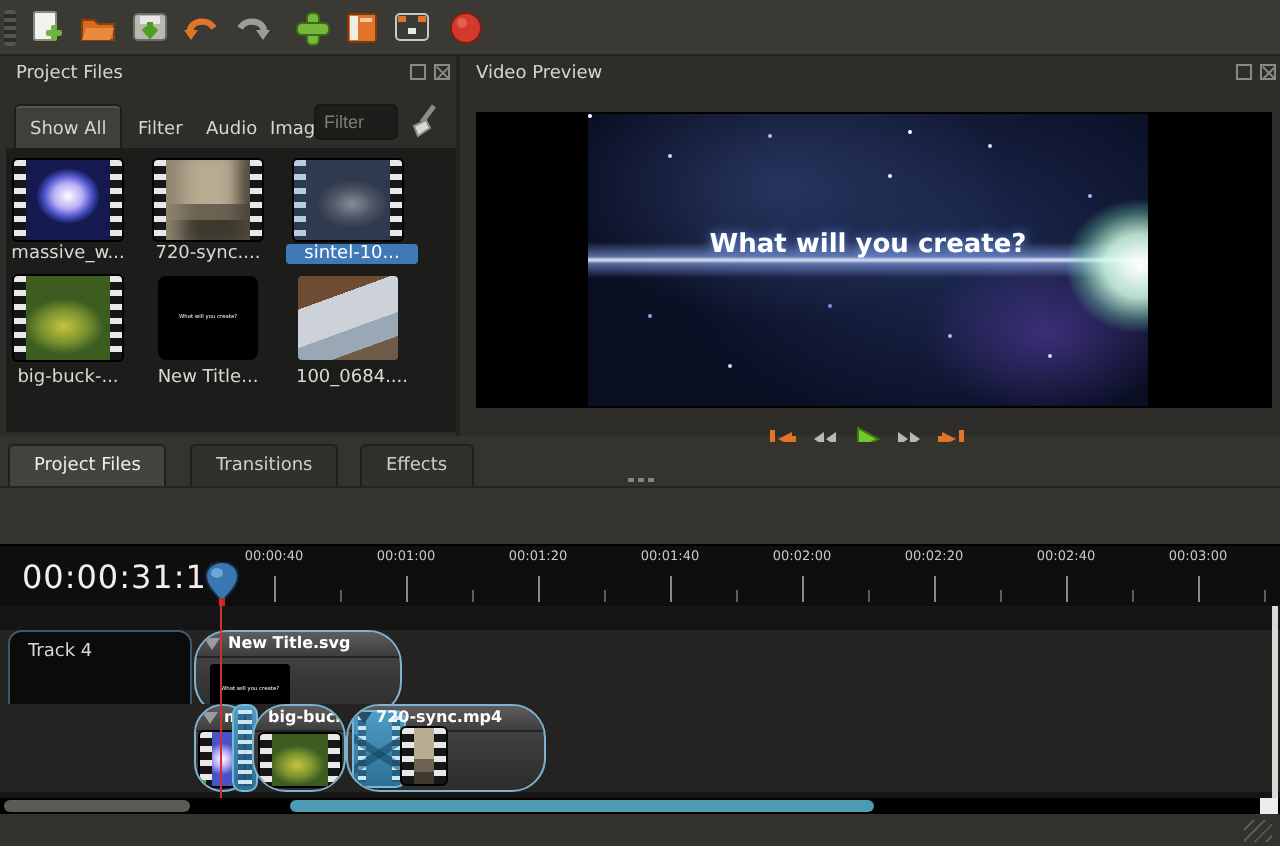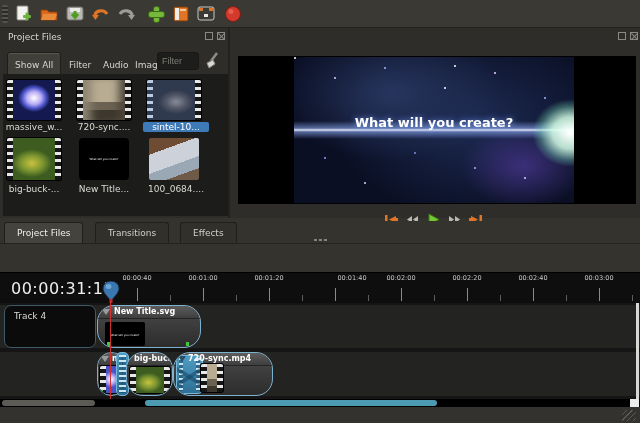--- a/index.html
+++ b/index.html
@@ -234,20 +234,21 @@
     <div class="file-thumb" style="left:76px;top:64px;width:50px;height:42px;background:#000;border-radius:4px">
       <div class="microtext" style="margin-top:17px">What will you create?</div>
     </div>
     <div class="file-thumb" style="left:146px;top:64px;width:50px;height:42px;border-radius:2px;background:linear-gradient(160deg,#6e4c34 0 28%,#cdd2da 28% 60%,#9aa7b5 60% 80%,#6e5a46 80%)"></div>
     <div class="file-label" style="left:-2px;top:110px">big-buck-...</div>
     <div class="file-label" style="left:68px;top:110px">New Title...</div>
     <div class="file-label" style="left:140px;top:110px">100_0684....</div>
   </div>
 
   <div id="right-panel" class="abs">
+    <div class="panel-title">Video Preview</div>
     <div class="panel-sys" style="left:388px">
       <span class="sysic"></span>
       <span class="sysic close"></span>
     </div>
   </div>
   <div id="panel-divider" class="abs"></div>
 
   <div id="video-black" class="abs">
     <div id="space">
       <div id="stars"></div>
@@ -301,21 +302,21 @@
   <div id="tl-toolbar" class="abs">
     <span class="abs" style="left:8px;top:250px"><span class="cross"></span></span>
 
   </div>
 
   <div id="ruler" class="abs"></div>
   <div id="current-time" class="abs">00:00:31:15</div>
   <span class="rlabel" style="left:137px">00:00:40</span>
   <span class="rlabel" style="left:203px">00:01:00</span>
   <span class="rlabel" style="left:269px">00:01:20</span>
-  <span class="rlabel" style="left:352px">00:01:40</span>
+  <span class="rlabel" style="left:335px">00:01:40</span>
   <span class="rlabel" style="left:401px">00:02:00</span>
   <span class="rlabel" style="left:467px">00:02:20</span>
   <span class="rlabel" style="left:533px">00:02:40</span>
   <span class="rlabel" style="left:599px">00:03:00</span>
   <span class="tick-major abs" style="left:137px"></span>
     <span class="tick-minor abs" style="left:170px"></span>
   <span class="tick-major abs" style="left:203px"></span>
     <span class="tick-minor abs" style="left:236px"></span>
   <span class="tick-major abs" style="left:269px"></span>
     <span class="tick-minor abs" style="left:302px"></span>
@@ -325,21 +326,21 @@
     <span class="tick-minor abs" style="left:434px"></span>
   <span class="tick-major abs" style="left:467px"></span>
     <span class="tick-minor abs" style="left:500px"></span>
   <span class="tick-major abs" style="left:533px"></span>
     <span class="tick-minor abs" style="left:566px"></span>
   <span class="tick-major abs" style="left:599px"></span>
     <span class="tick-minor abs" style="left:632px"></span>
 
   <div id="tracks-area" class="abs">
 
-    <div class="lane" style="top:2px;height:43px">
+    <div class="lane" style="top:12px;height:43px">
       <div class="trackbox">Track 4</div>
       <div class="clip" style="left:97px;top:0;width:104px;height:43px">
         <div class="clip-header"></div>
         <span class="chev" style="left:4px"></span>
         <span class="clip-label" style="left:16px">New Title.svg</span>
         <div style="position:absolute;left:7px;top:16px;width:40px;height:24px;background:#000;border-radius:2px;overflow:hidden">
           <div class="microtext" style="margin-top:9px">What will you create?</div>
         </div>
         <span class="gdot" style="left:9px;bottom:1px"></span>
         <span class="gdot" style="left:88px;bottom:1px"></span>

